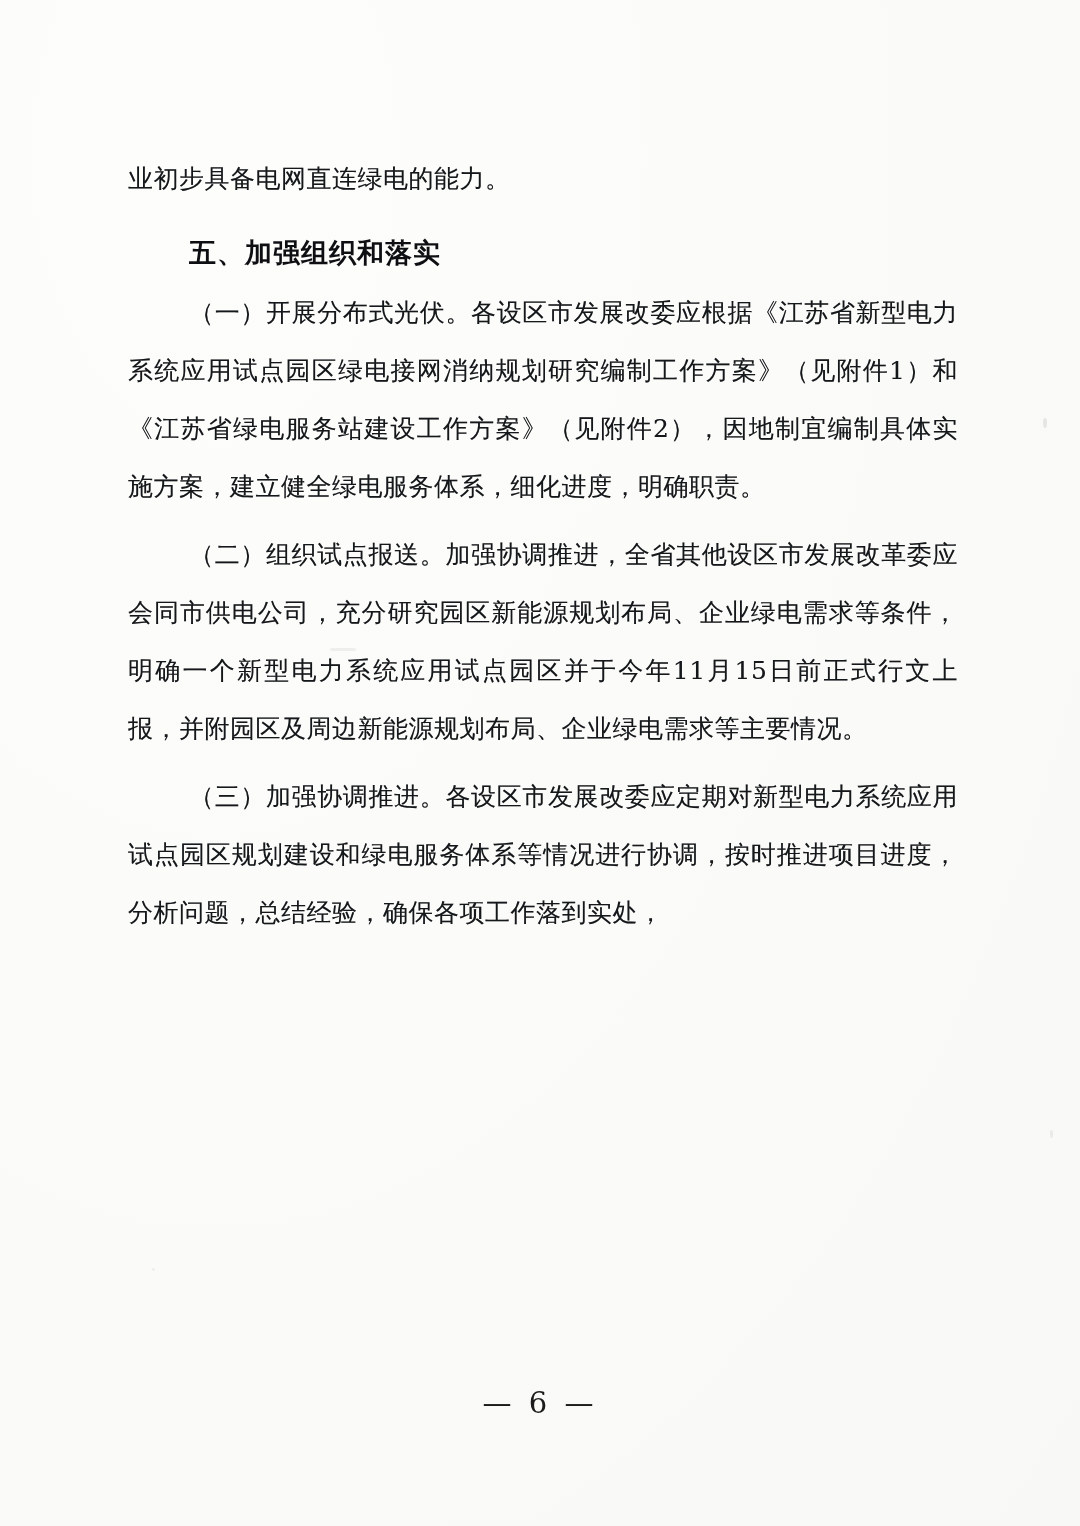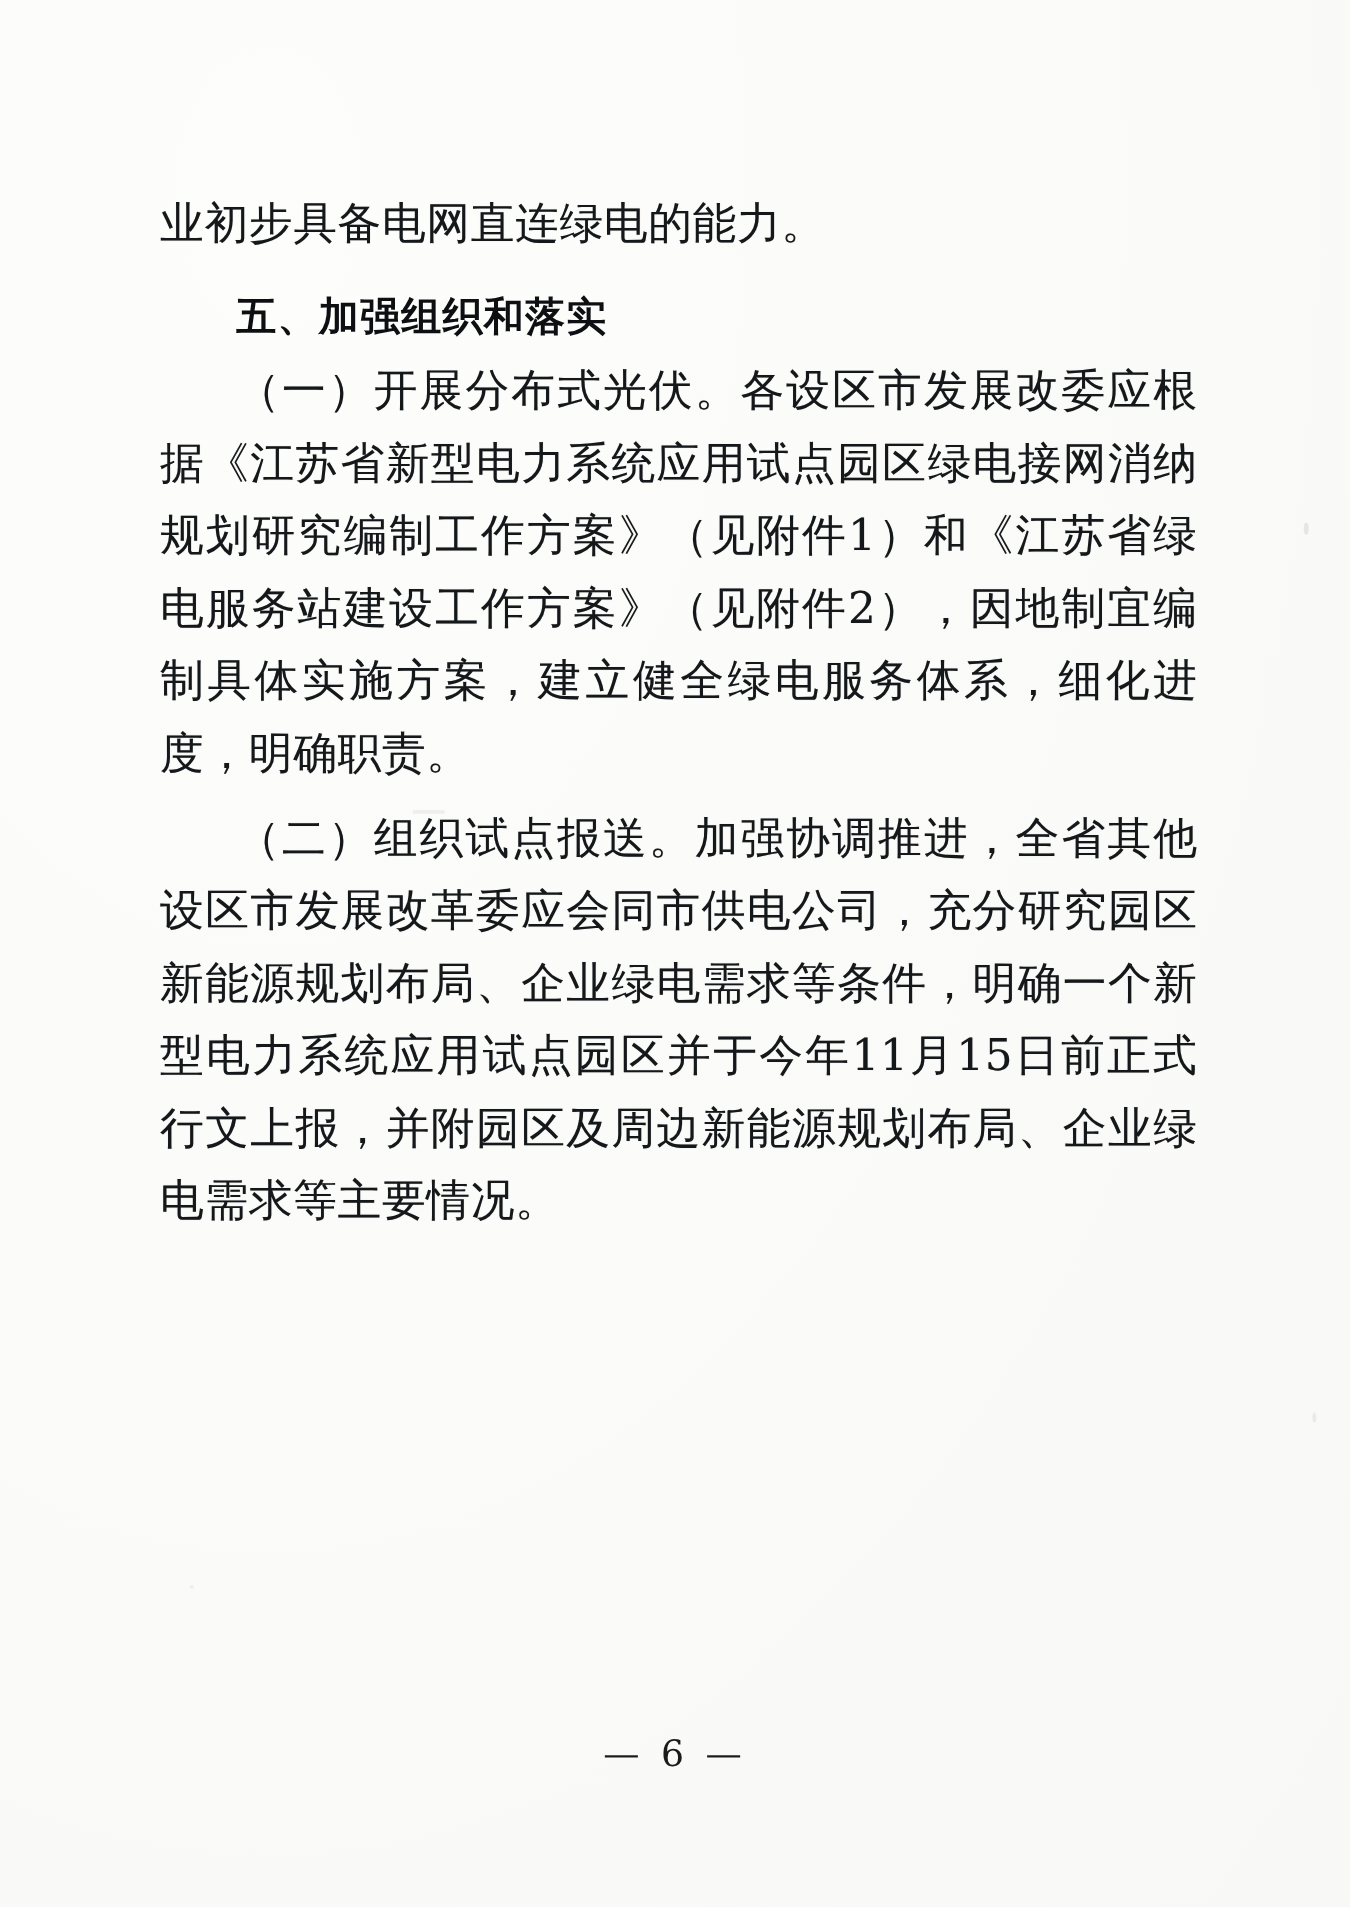--- a/index.html
+++ b/index.html
@@ -22,35 +22,35 @@
     background:
       radial-gradient(ellipse at 20% 10%, #fdfdfb 0%, #fbfbf9 40%, #f8f8f6 100%);
   }
   .page-inner {
     position: absolute;
     left: 128px;
     top: 150px;
     width: 830px;
   }
   .para {
-    font-size: 35px;
+    font-size: 25px;
     line-height: 58px;
     letter-spacing: 0.5px;
     text-align: justify;
     text-justify: inter-character;
     margin: 0 0 0 0;
     color: #15181b;
     font-weight: 400;
     text-shadow: 0 0 0.6px rgba(0,0,0,0.35);
   }
   .indent {
     text-indent: 61px;
   }
   .heading {
-    font-size: 32px;
+    font-size: 27px;
     line-height: 58px;
     font-weight: 700;
     letter-spacing: 1px;
     text-indent: 61px;
     margin: 10px 0 2px 0;
     color: #0d0f12;
     font-family: "DejaVu Sans", "Liberation Sans", sans-serif;
   }
   .gap-sm { height: 6px; }
   .gap-md { height: 10px; }
@@ -94,20 +94,21 @@
     <h2 class="heading">五、加强组织和落实</h2>
 
     <p class="para indent">（一）开展分布式光伏。各设区市发展改委应根据《江苏省新型电力系统应用试点园区绿电接网消纳规划研究编制工作方案》（见附件1）和《江苏省绿电服务站建设工作方案》（见附件2），因地制宜编制具体实施方案，建立健全绿电服务体系，细化进度，明确职责。</p>
 
     <div class="gap-md"></div>
 
     <p class="para indent">（二）组织试点报送。加强协调推进，全省其他设区市发展改革委应会同市供电公司，充分研究园区新能源规划布局、企业绿电需求等条件，明确一个新型电力系统应用试点园区并于今年11月15日前正式行文上报，并附园区及周边新能源规划布局、企业绿电需求等主要情况。</p>
 
     <div class="gap-md"></div>
 
+    <p class="para indent">（三）加强协调推进。各设区市发展改委应定期对新型电力系统应用试点园区规划建设和绿电服务体系等情况进行协调，按时推进项目进度，分析问题，总结经验，确保各项工作落到实处，</p>
 
   </div>
 
   <div class="footer">— 6 —</div>
 
   <span class="speck s1"></span>
   <span class="speck s2"></span>
   <span class="speck s3"></span>
   <span class="speck s4"></span>
 

